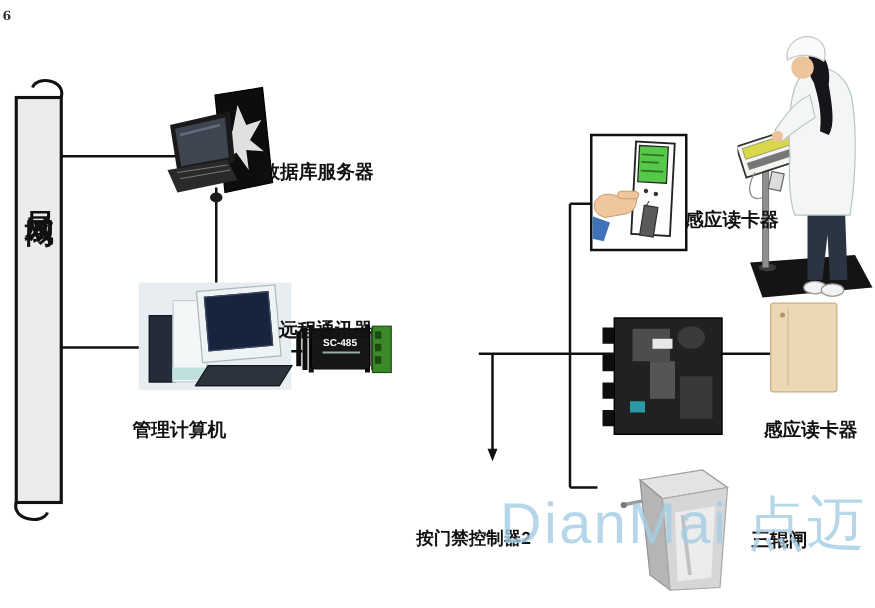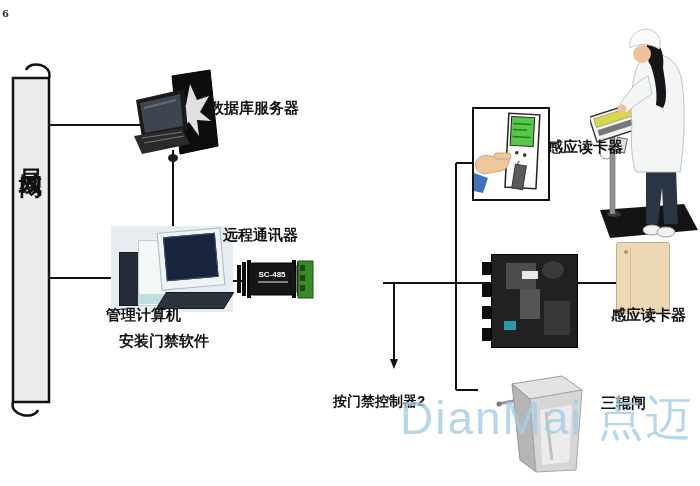--- a/index.html
+++ b/index.html
@@ -1,20 +1,20 @@
 <!DOCTYPE html>
 <html><head>
 <meta charset="utf-8">
 <style>
   html,body{margin:0;padding:0;background:#fff;}
   #stage{position:relative;width:700px;height:486px;background:#ffffff;overflow:hidden;
          font-family:"DejaVu Serif","Liberation Serif",serif;}
   .abs{position:absolute;}
   .lbl{position:absolute;font-weight:bold;font-size:15px;color:#111;white-space:nowrap;
-       font-family:Liberation Mono, monospace;line-height:1.1;}
+       font-family:Liberation Sans, sans-serif;line-height:1.1;margin-top:28px;}
   .lbl.small{font-size:14px;text-align:right;}
   #corner-mark{position:absolute;left:2px;top:8px;font-size:10px;color:#333;font-weight:bold;}
   
   #lan-bar{position:absolute;left:10px;top:60px;width:44px;height:360px;}
   #lan-label{position:absolute;left:13px;top:150px;width:34px;text-align:center;
     writing-mode:vertical-rl;text-orientation:upright;font-size:23px;font-weight:bold;color:#111;
     letter-spacing:4px;}
   
   #mgmt-pc{position:absolute;left:111px;top:226px;width:122px;height:86px;background:#e7edf0;}
   #mgmt-pc .t-dark{position:absolute;left:8px;top:26px;width:20px;height:52px;background:#232c38;border:1px solid #141b24;}
@@ -182,21 +182,20 @@
     <path d="M58,66 C44,72 36,86 30,94 L36,103 C46,94 56,88 62,84 Z" fill="#f4f6f6" stroke="#bcc6ca"></path>
     <circle cx="32" cy="99" r="4.5" fill="#edc39c"></circle>
     <path d="M58,30 C70,30 75,44 73,58 C76,76 78,90 73,98 L66,95 C68,80 64,66 61,56 C57,50 55,42 58,30 Z" fill="#15151a"></path>
     <circle cx="52" cy="44" r="9" fill="#edc39c"></circle>
     <path d="M40,38 C37,25 52,15 63,21 C71,25 71,34 69,39 C60,33 48,33 40,38 Z" fill="#fafafa" stroke="#c8c8c8"></path>
   </svg>
 
   <div class="lbl" style="left:209px;top:102px">数据库服务器</div>
   <div class="lbl" style="left:223px;top:229px">远程通讯器</div>
   <div class="lbl" style="left:106px;top:309px">管理计算机</div>
-  <div class="lbl" style="left:119px;top:335px">安装门禁软件</div>
   <div class="lbl" style="left:548px;top:141px">感应读卡器</div>
   <div class="lbl" style="left:611px;top:309px">感应读卡器</div>
   <div class="lbl small" style="left:333px;top:395px">按门禁控制器2</div>
   <div class="lbl" style="left:601px;top:397px">三辊闸</div>
 
   <div id="watermark">DianMai 点迈</div>
   <div id="corner-mark">6</div>
 </div>
 
 </body></html>

